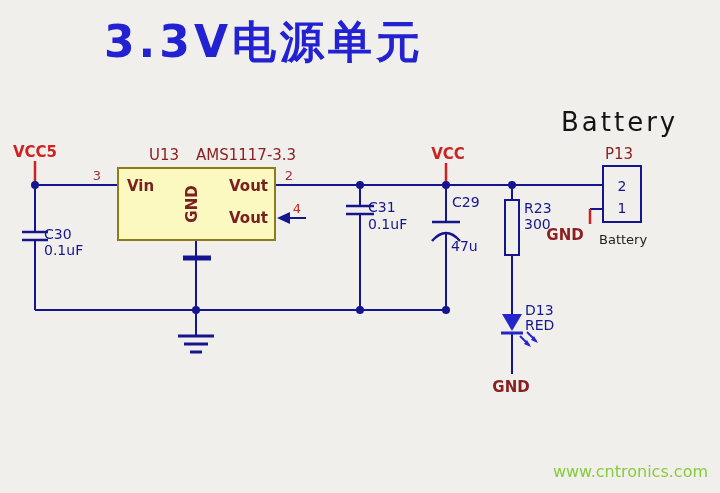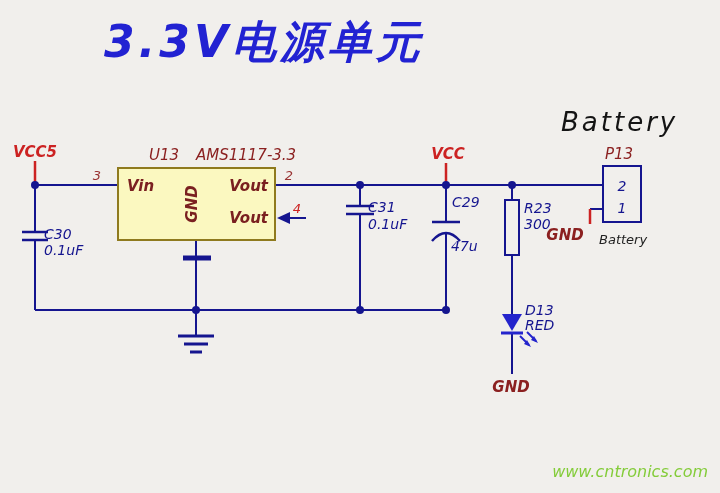--- a/index.html
+++ b/index.html
@@ -2,21 +2,20 @@
 <html><head>
 <meta charset="utf-8">
 <style>
   html,body{margin:0;padding:0;background:#d8d6d3;}
   .screen{
     position:relative;
     width:720px;height:493px;
     background:#f1efec;
     overflow:hidden;
     font-family:"DejaVu Sans", sans-serif;
-    font-style:italic;
   }
   svg text{font-family:"DejaVu Sans", sans-serif;}
   .title-text{font-size:44px;font-weight:bold;fill:#2222d2;letter-spacing:4px;}
   .heading-text{font-size:26px;fill:#141414;letter-spacing:3px;}
   .power-label{font-size:15px;font-weight:bold;fill:#cc2222;}
   .pin-num{font-size:13px;fill:#993333;}
   .pin-num-red{font-size:13px;fill:#cc2222;}
   .ref-maroon{font-size:15px;fill:#8b2020;}
   .body-pin{font-size:15px;font-weight:bold;fill:#7a2020;}
   .comp-label{font-size:14px;fill:#15158f;}

